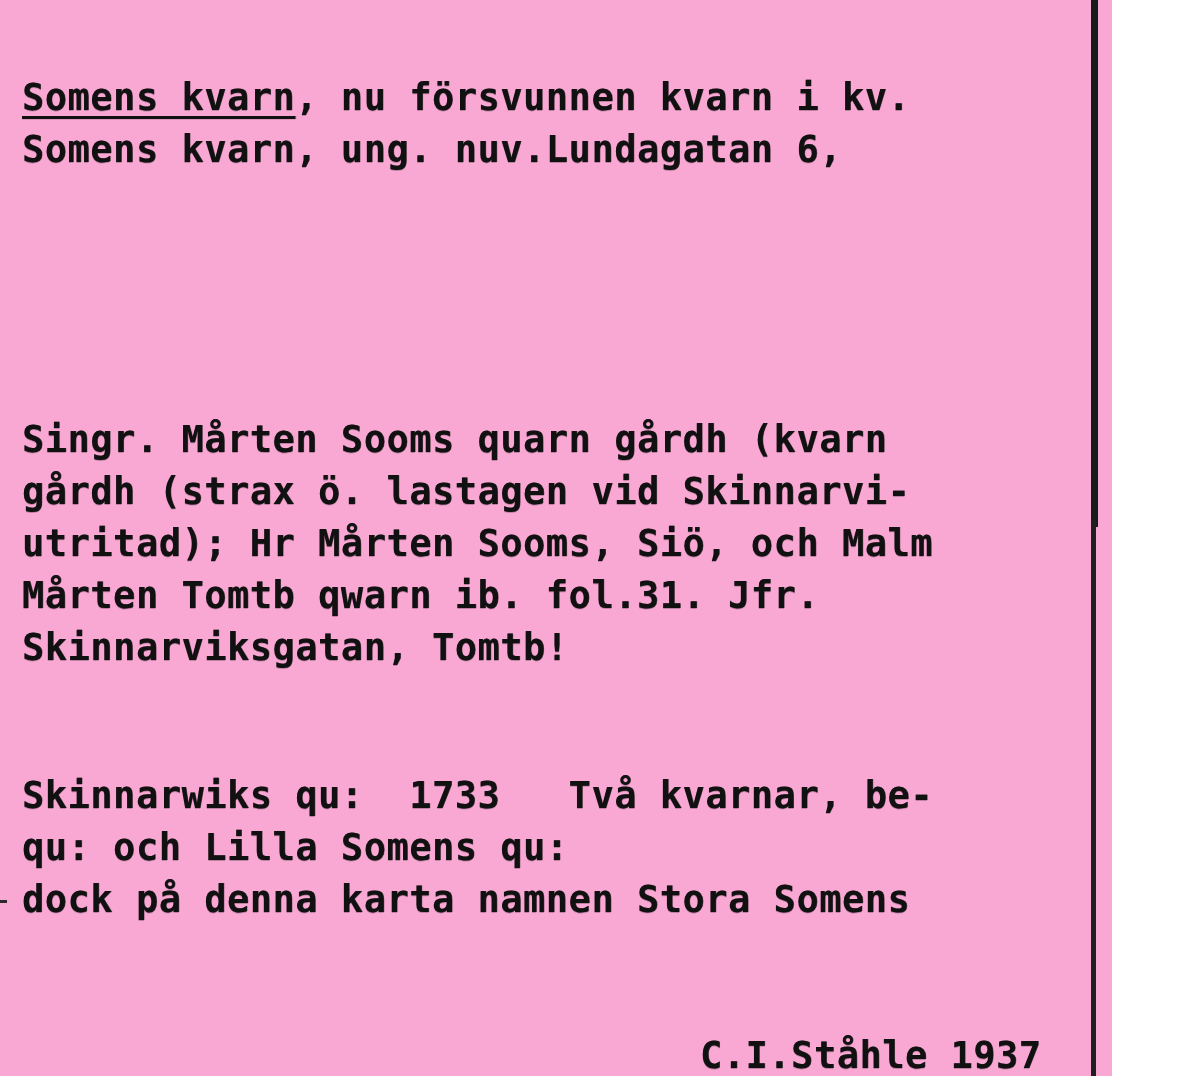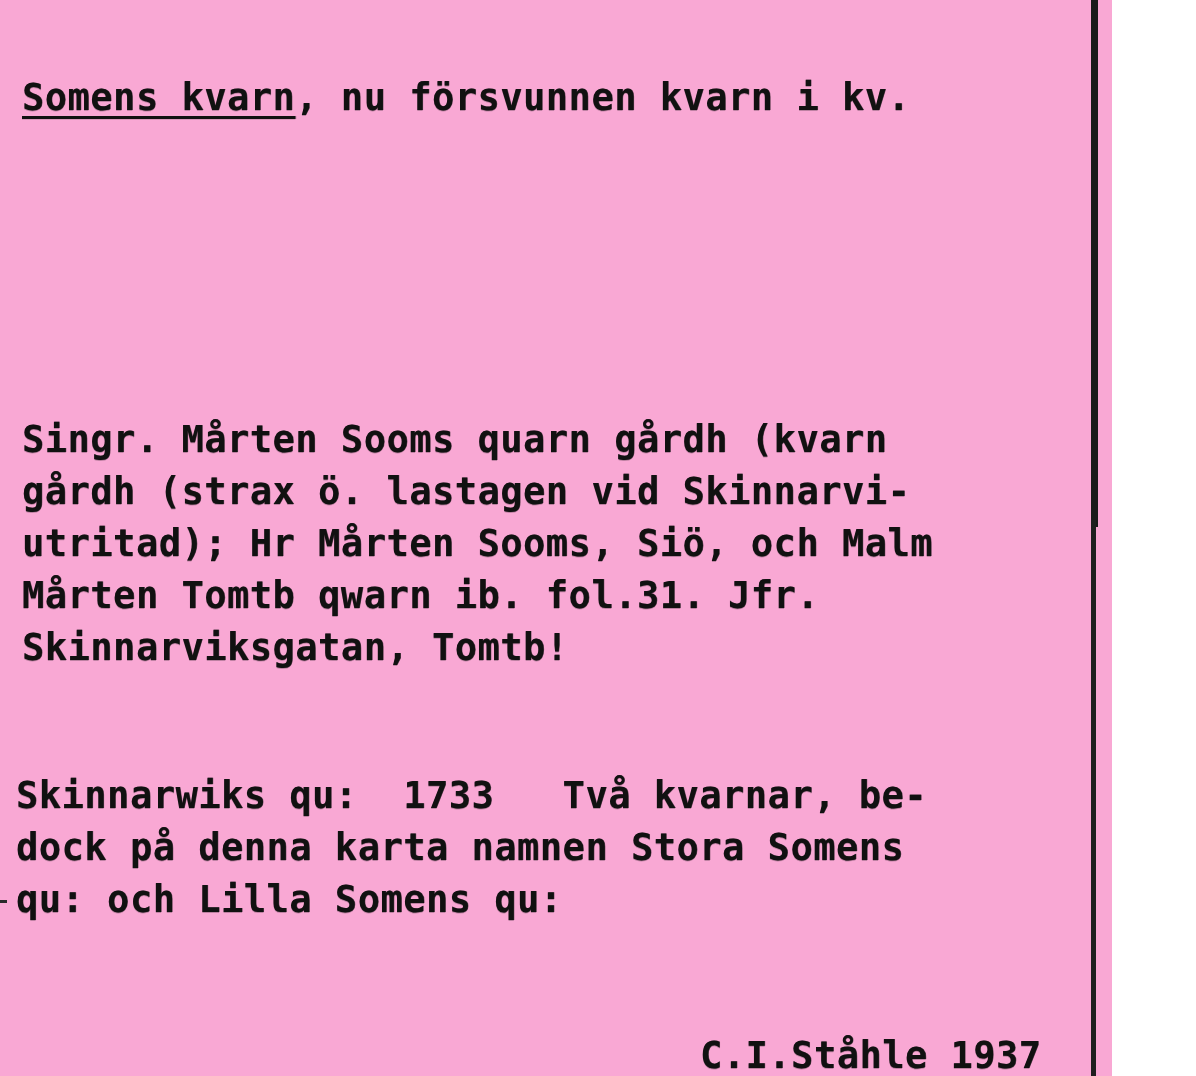--- a/index.html
+++ b/index.html
@@ -63,40 +63,40 @@
   .headword {
     text-decoration: underline;
     text-decoration-thickness: 3px;
     text-underline-offset: 6px;
   }
   .block-body1 {
     left: 22px;
     top: 414px;
   }
   .block-body2 {
-    left: 16px;
+    left: 22px;
     top: 770px;
   }
   .block-sign {
     left: 700px;
     top: 1030px;
     font-size: 37px;
   }
   .line { display: block; }
 </style>
 </head>
 <body>
 
 <div id="card">
 
   <div class="edge-right"></div>
   <div class="edge-right2"></div>
   <div class="edge-left-tick"></div>
 
-  <div class="typed block-head"><span class="line"><span class="headword">Somens kvarn</span><span>, nu försvunnen kvarn i kv.</span></span></div>
+  <div class="typed block-head"><span class="line"><span class="headword">Somens kvarn</span><span>, nu försvunnen kvarn i kv.</span></span><span class="line">Somens kvarn, ung. nuv.Lundagatan 6,</span></div>
 
   <div class="typed block-body1"><span class="line">Singr. Mårten Sooms quarn gårdh (kvarn</span><span class="line">gårdh (strax ö. lastagen vid Skinnarvi-</span><span class="line">utritad); Hr Mårten Sooms, Siö, och Malm</span><span class="line">Mårten Tomtb qwarn ib. fol.31. Jfr.</span><span class="line">Skinnarviksgatan, Tomtb!</span></div>
 
-  <div class="typed block-body2"><span class="line">Skinnarwiks qu:  1733   Två kvarnar, be-</span><span class="line">dock på denna karta namnen Stora Somens</span><span class="line">qu: och Lilla Somens qu:</span></div>
+  <div class="typed block-body2"><span class="line">Skinnarwiks qu:  1733   Två kvarnar, be-</span><span class="line">qu: och Lilla Somens qu:</span><span class="line">dock på denna karta namnen Stora Somens</span></div>
 
   <div class="typed block-sign">C.I.Ståhle 1937</div>
 
 </div>
 
 </body></html>

